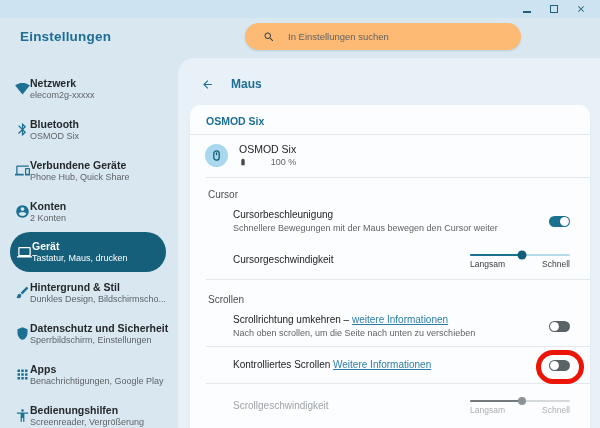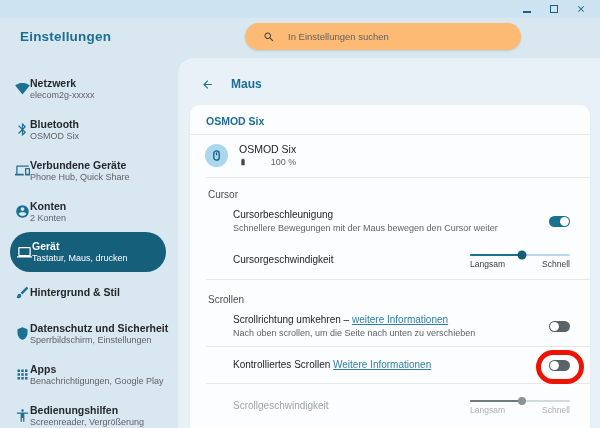--- a/index.html
+++ b/index.html
@@ -170,20 +170,21 @@
     </div>
 
     <div class="side-item">
       <span class="ic">
           <svg viewBox="0 0 24 24" fill="currentColor">
             <path d="M7 14c-1.66 0-3 1.34-3 3 0 1.31-1.16 2-2 2 .92 1.22 2.49 2 4 2 2.21 0 4-1.79 4-4 0-1.66-1.34-3-3-3zm13.71-9.37-1.34-1.34c-.39-.39-1.02-.39-1.41 0L9 12.25 11.75 15l8.96-8.96c.39-.39.39-1.02 0-1.41z"></path>
           </svg>
         </span>
       <span class="side-txt">
           <span class="side-title">Hintergrund &amp; Stil</span>
+          <span class="side-sub">Dunkles Design, Bildschirmscho...</span>
         </span>
     </div>
 
     <div class="side-item">
       <span class="ic">
           <svg viewBox="0 0 24 24" fill="currentColor">
             <path d="M12 2 4 5v6.09c0 5.05 3.41 9.76 8 10.91 4.59-1.15 8-5.86 8-10.91V5l-8-3z"></path>
           </svg>
         </span>
       <span class="side-txt">

